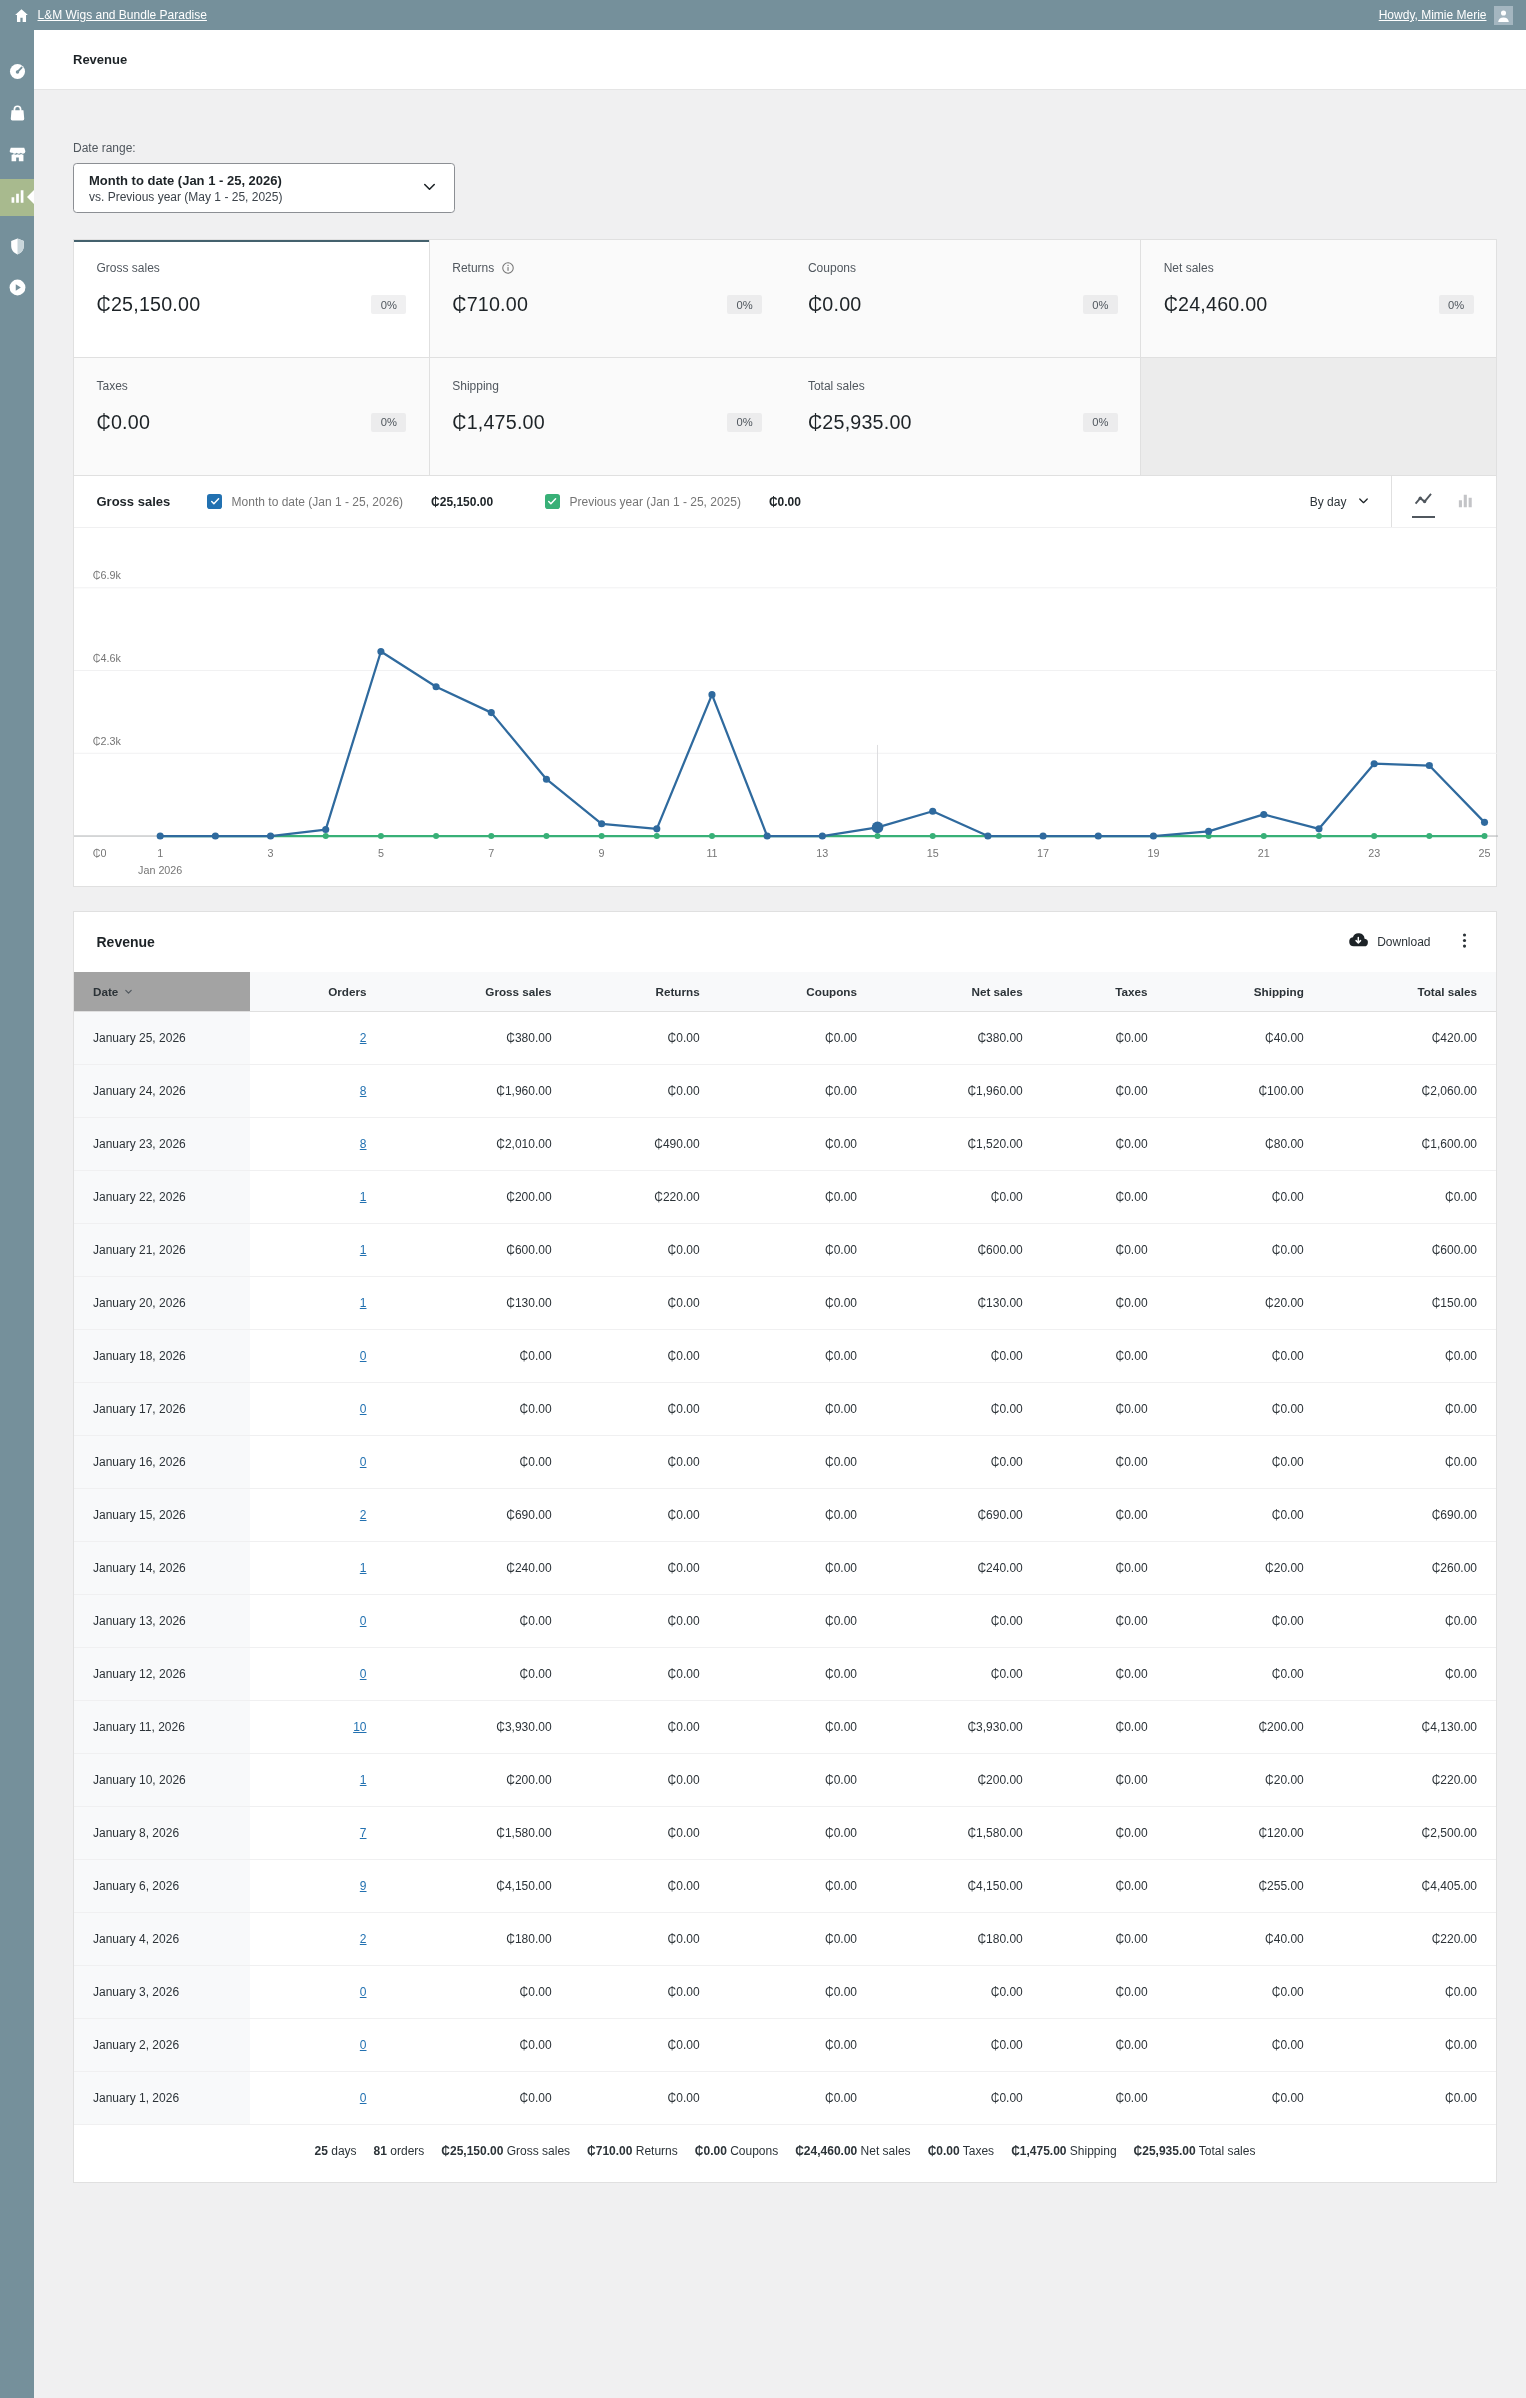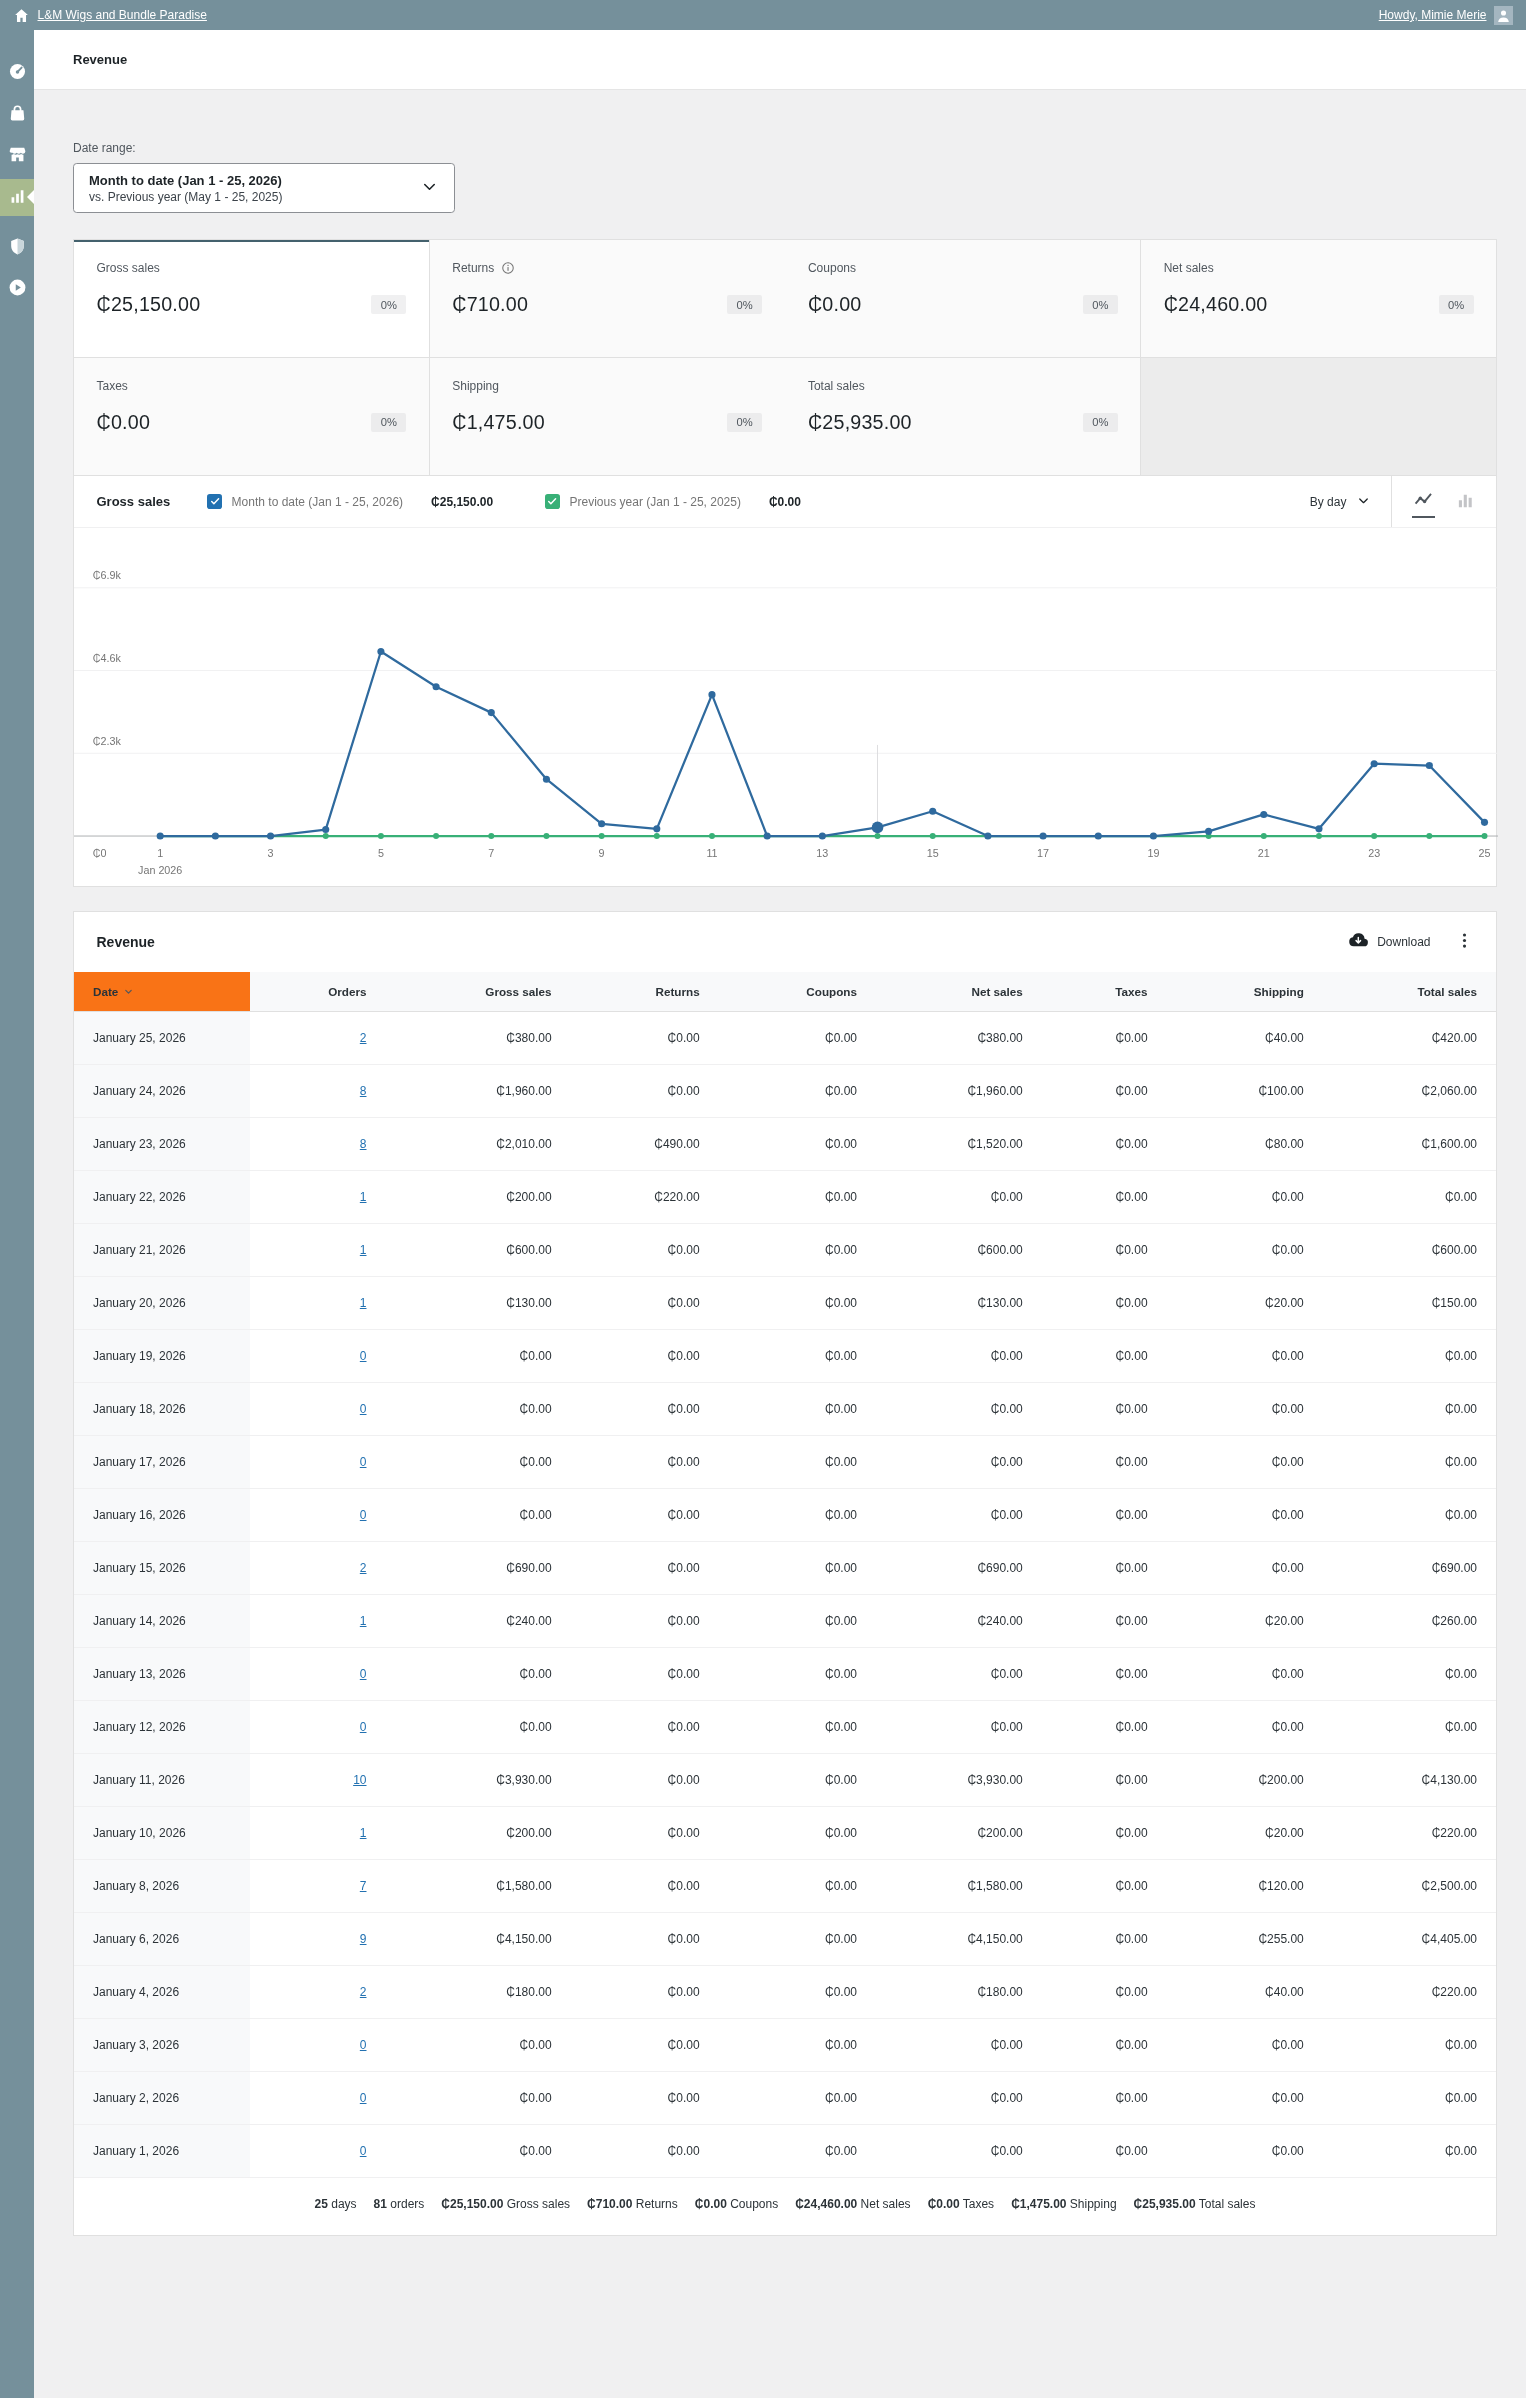--- a/index.html
+++ b/index.html
@@ -97,21 +97,21 @@
   .table-actions { margin-left: auto; display: flex; align-items: center; gap: 24px; }
   .download-btn { display: flex; align-items: center; gap: 8.4px; font-size: 12px; color: #2c3338; background: none; border: 0; cursor: pointer; font-family: inherit; }
   .download-btn svg { width: 20.6px; height: 20.6px; }
   .kebab-btn { background: none; border: 0; cursor: pointer; display: flex; }
   .kebab-btn svg { width: 19px; height: 19px; }
   table.data { width: 100%; border-collapse: collapse; font-size: 12px; color: #2c3338; }
   table.data th {
     background: #f8f9fa; font-weight: 700; font-size: 11.7px; text-align: right;
     padding: 13px 19px; border-bottom: 0.9px solid #e0e0e0; white-space: nowrap;
   }
-  table.data th.date-col { text-align: left; background: #f97316; width: 176px; cursor: pointer; }
+  table.data th.date-col { text-align: left; background: #a3a3a3; width: 176px; cursor: pointer; }
   table.data th.date-col .sort svg { width: 13px; height: 13px; vertical-align: -1.9px; margin-left: 3.7px; }
   table.data td { text-align: right; padding: 19px; border-bottom: 0.9px solid #f0f0f1; white-space: nowrap; }
   table.data td.date { text-align: left; background: #f8f9fa; color: #2c3338; }
   a.orders { color: #2271b1; text-decoration: underline; }
   .summary {
     display: flex; justify-content: center; align-items: center; flex-wrap: wrap;
     gap: 17px; padding: 19px 9.4px 24px; font-size: 12px; color: #2c3338;
   }
   .summary b { font-weight: 700; }
   
@@ -511,31 +511,20 @@
                 <td><a href="#" class="orders">1</a></td>
                 <td>₵130.00</td>
                 <td>₵0.00</td>
                 <td>₵0.00</td>
                 <td>₵130.00</td>
                 <td>₵0.00</td>
                 <td>₵20.00</td>
                 <td>₵150.00</td>
               </tr>
               <tr>
-                <td class="date">January 19, 2026</td>
-                <td><a href="#" class="orders">0</a></td>
-                <td>₵0.00</td>
-                <td>₵0.00</td>
-                <td>₵0.00</td>
-                <td>₵0.00</td>
-                <td>₵0.00</td>
-                <td>₵0.00</td>
-                <td>₵0.00</td>
-              </tr>
-              <tr>
                 <td class="date">January 18, 2026</td>
                 <td><a href="#" class="orders">0</a></td>
                 <td>₵0.00</td>
                 <td>₵0.00</td>
                 <td>₵0.00</td>
                 <td>₵0.00</td>
                 <td>₵0.00</td>
                 <td>₵0.00</td>
                 <td>₵0.00</td>
               </tr>

